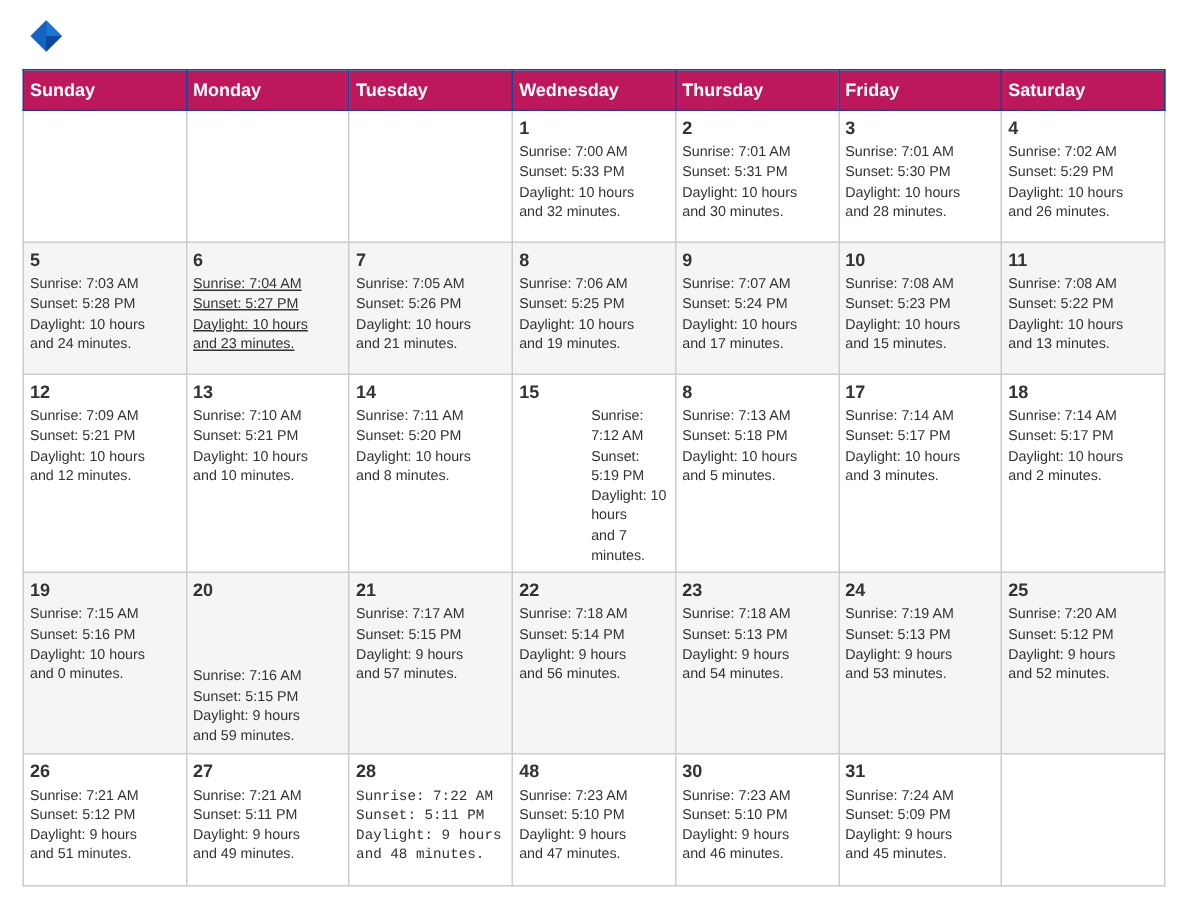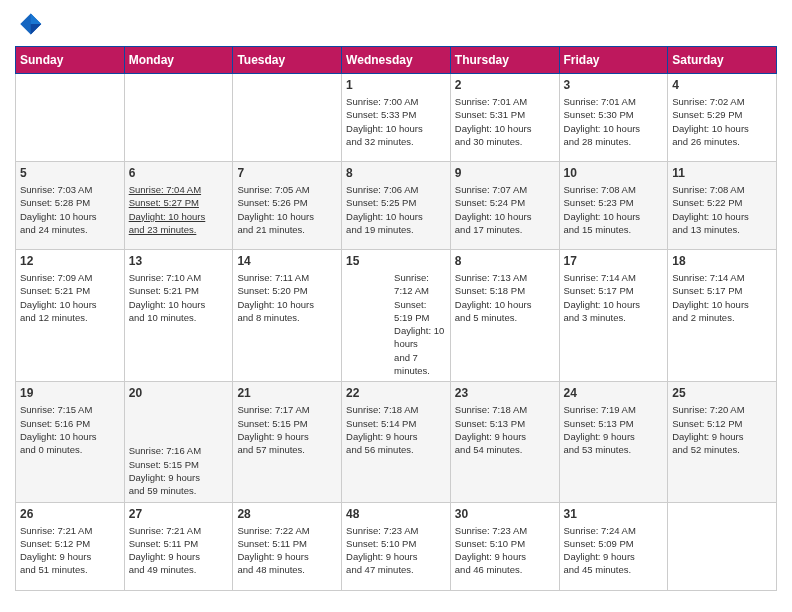--- a/index.html
+++ b/index.html
@@ -320,21 +320,21 @@
           </td>
           <td>
             <span class="day-num">27</span>
             <div class="cell-info" style="white-space: pre-line;">Sunrise: 7:21 AM
 Sunset: 5:11 PM
 Daylight: 9 hours
 and 49 minutes.</div>
           </td>
           <td>
             <span class="day-num">28</span>
-            <div class="cell-info" style="white-space: pre-line;">Sunrise: 7:22 AM
+            <div class="cell-info" style="white-space: pre-line; font-family: Liberation Mono, monospace;">Sunrise: 7:22 AM
 Sunset: 5:11 PM
 Daylight: 9 hours
 and 48 minutes.</div>
           </td>
           <td>
             <span class="day-num">48</span>
             <div class="cell-info" style="white-space: pre-line;">Sunrise: 7:23 AM
 Sunset: 5:10 PM
 Daylight: 9 hours
 and 47 minutes.</div>

